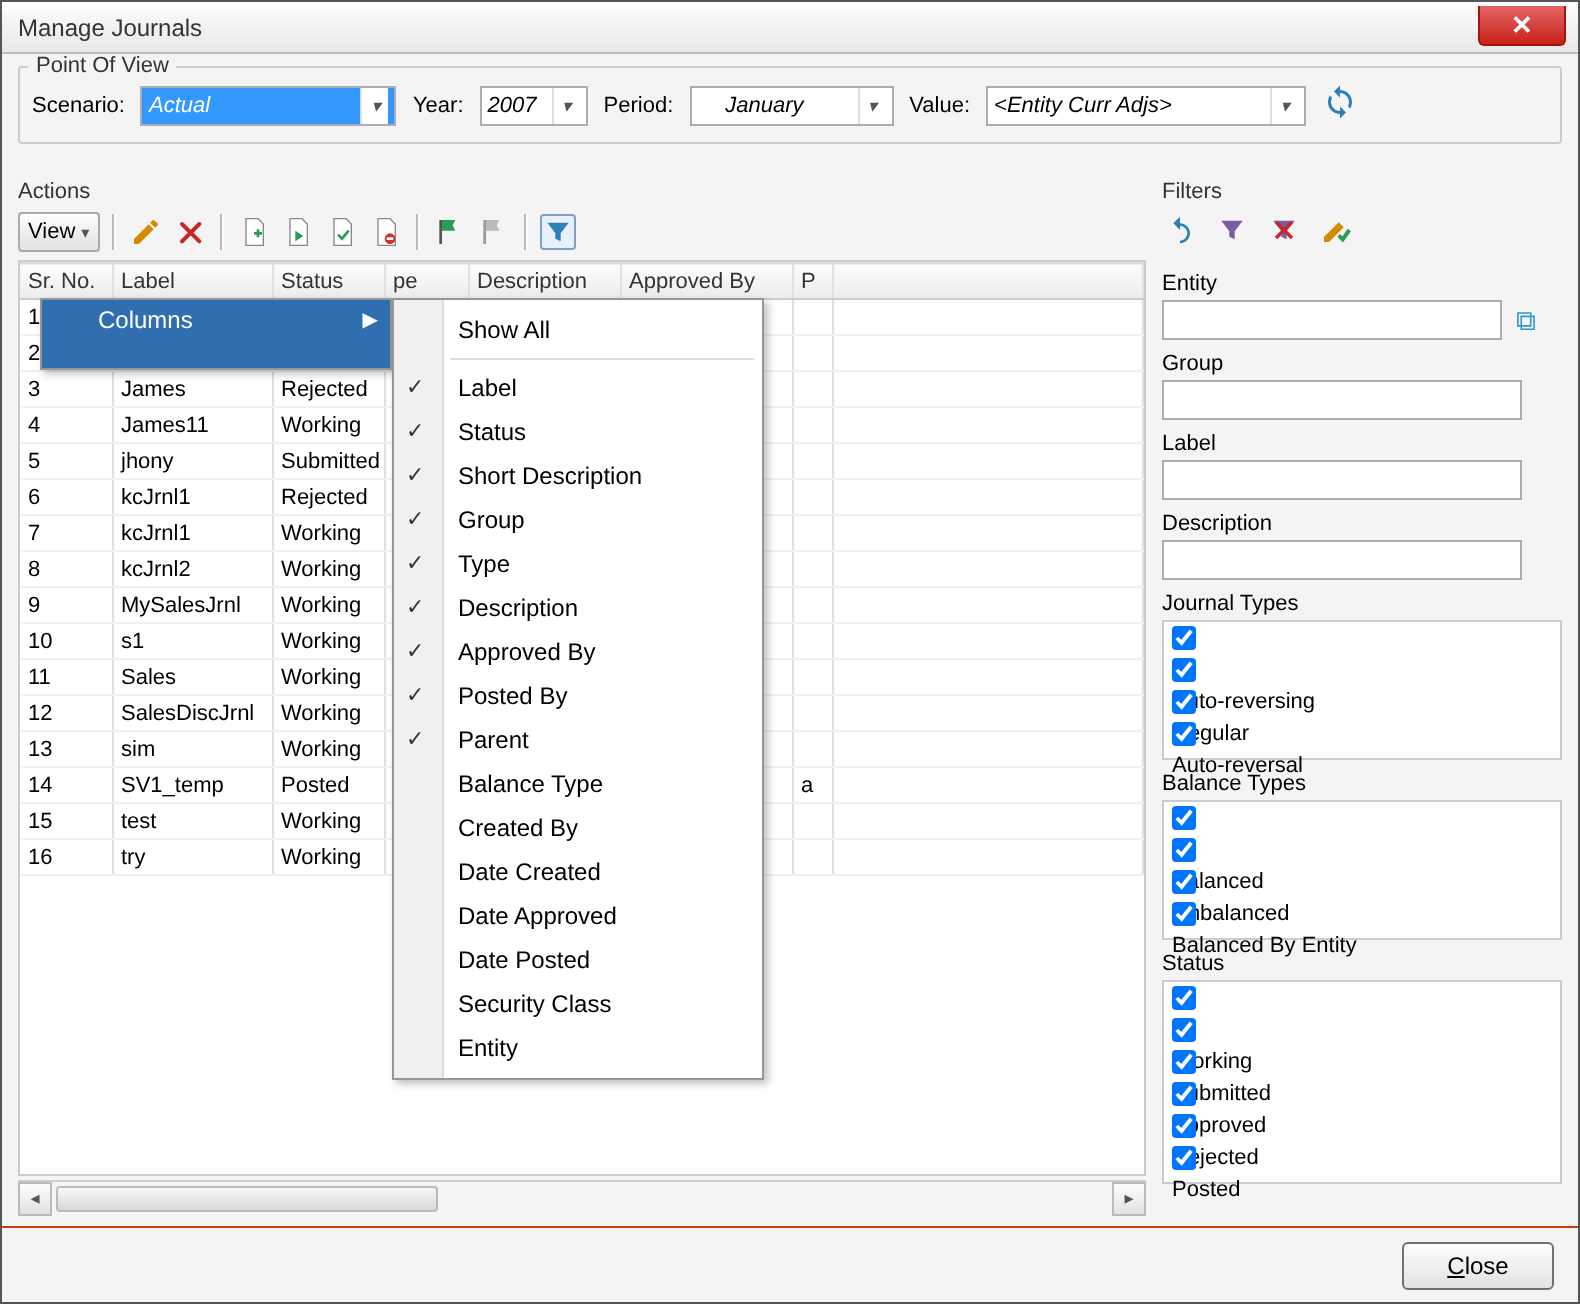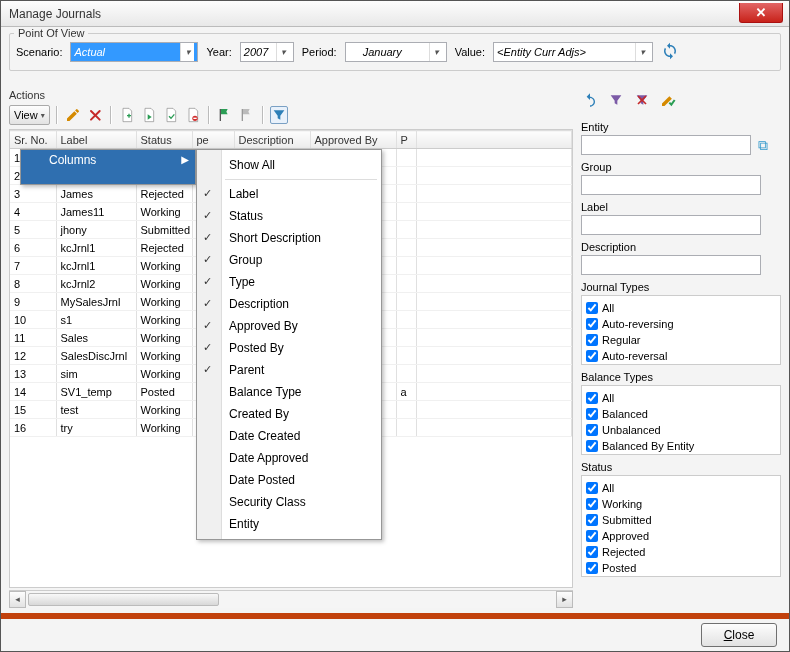--- a/index.html
+++ b/index.html
@@ -47,23 +47,23 @@
 .submenu .checkmark { position: absolute; left: 6px; top: 4px; font-size: 11px; color: #333; }
 
 .filter-icons { display: flex; gap: 8px; align-items: center; height: 22px; }
 .filter-icons svg { width: 16px; height: 16px; }
 .field-block { margin-top: 6px; }
 .field-block label { display: block; font-size: 11px; margin-bottom: 2px; }
 .text-input { width: 180px; height: 20px; border: 1px solid #abadb3; background: #fff; padding: 0 3px; font-size: 11px; }
 .entity-row { display: flex; align-items: center; gap: 4px; }
 .entity-pick { width: 16px; height: 16px; display: flex; align-items: center; justify-content: center; color: #39c; font-size: 14px; }
 .check-group { border: 1px solid #ccc; background: #fff; padding: 2px 4px; margin-top: 2px; }
-.check-row { display: flex; align-items: flex-end; gap: 4px; font-size: 11px; height: 16px; }
+.check-row { display: flex; align-items: flex-start; gap: 4px; font-size: 11px; height: 16px; flex-direction: column; }
 .check-row input { width: 12px; height: 12px; }
-.footer { height: 38px; border-top: 6px solid #c2410c; display: flex; align-items: center; justify-content: flex-end; padding: 0 12px; background: #f4f4f4; }
+.footer { height: 38px; border-top: 1px solid #c2410c; display: flex; align-items: center; justify-content: flex-end; padding: 0 12px; background: #f4f4f4; }
 .close-button { border: 1px solid #707070; background: linear-gradient(to bottom, #fdfdfd, #e2e2e2); height: 24px; width: 76px; display: flex; align-items: center; justify-content: center; font-size: 12px; border-radius: 3px; }
 .underline-c { text-decoration: underline; }
 </style>
 </head>
 <body>
 
 <div class="dialog">
 
   <div class="titlebar">
     <span class="titlebar-text">Manage Journals</span>
@@ -363,20 +363,21 @@
         <div class="scrollbar-h">
           <div class="arrow">◂</div>
           <div class="track">
               <div class="thumb"></div>
             </div>
           <div class="arrow">▸</div>
         </div>
       </div>
 
       <div class="right-pane">
+        <div class="section-label">Filters</div>
         <div class="filter-icons" style="margin-bottom:4px">
           <div class="tb-icon">
               <svg viewBox="0 0 24 24">
                 <path fill="#2c7fb8" d="M12 5V2L7 7l5 5V9c3 0 5.5 2.5 5.5 5.5S15 20 12 20v2c4 0 7.5-3.5 7.5-7.5S16 7 12 7V5z"></path>
               </svg>
             </div>
           <div class="tb-icon">
               <svg viewBox="0 0 24 24">
                 <path fill="#7b5aa6" d="M4 5h16l-6 8v6l-4-2v-4z"></path>
               </svg>

